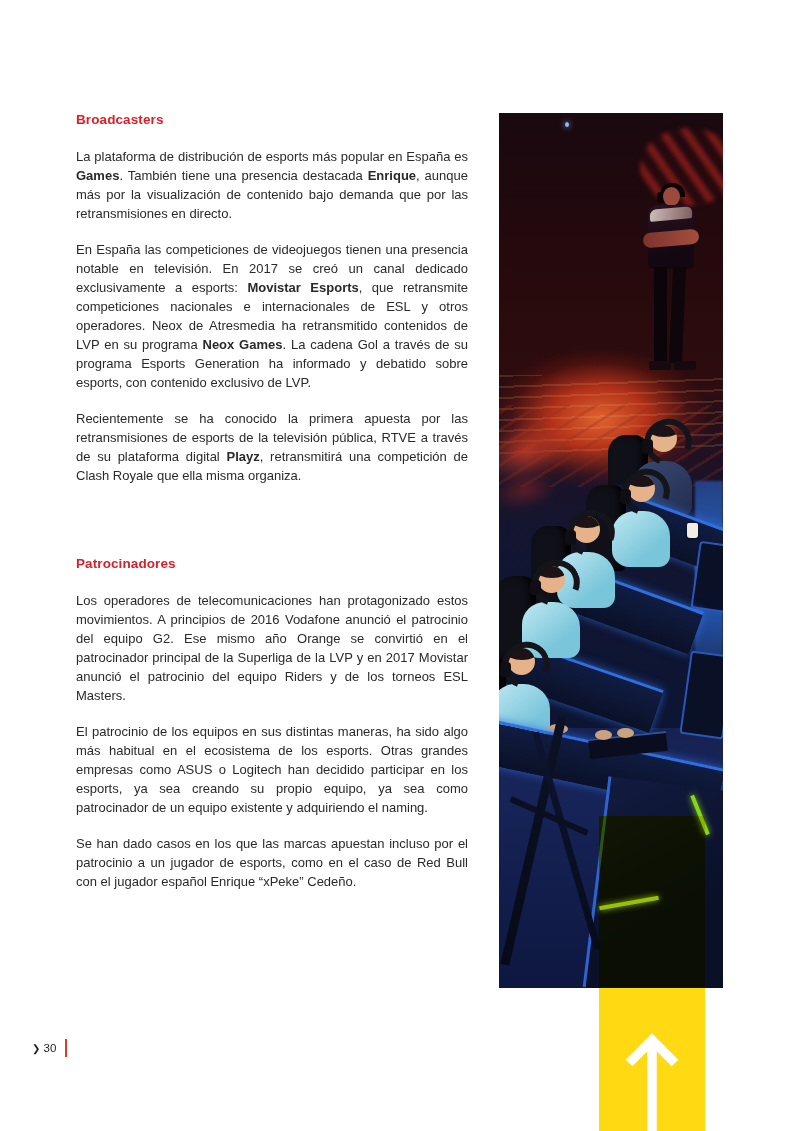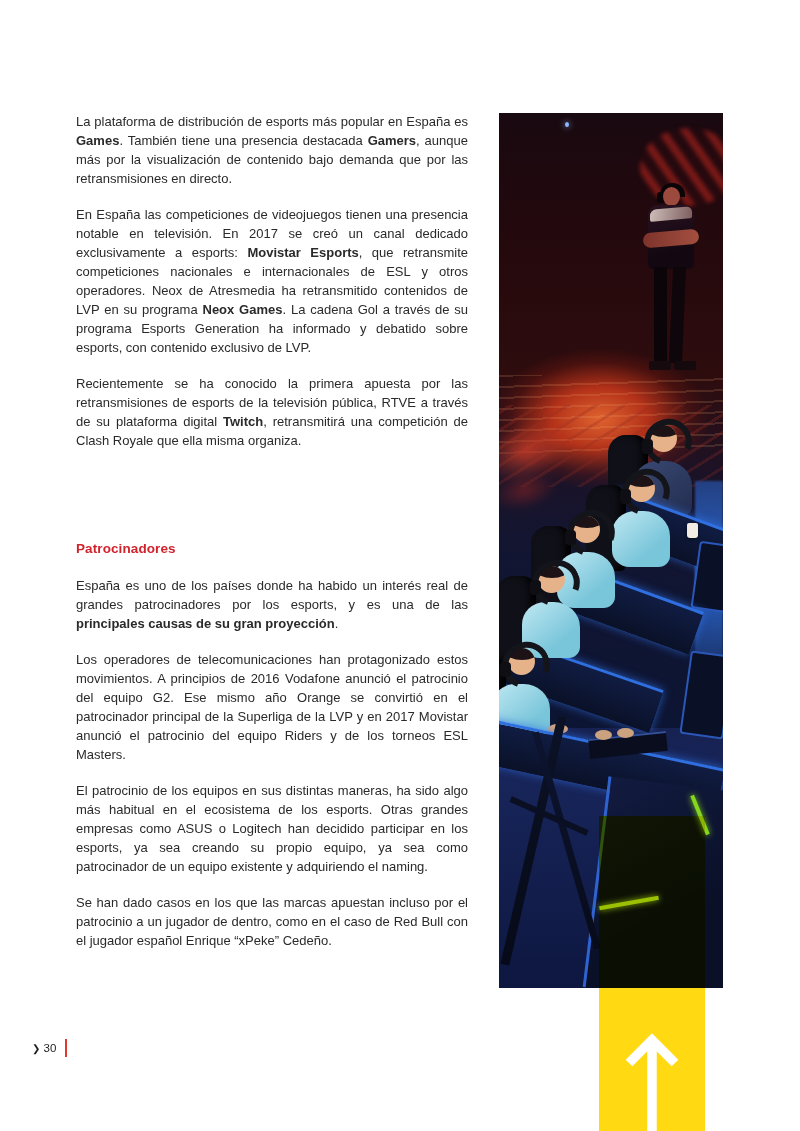--- a/index.html
+++ b/index.html
@@ -2,21 +2,21 @@
 <html><head>
 <meta charset="utf-8">
 <style>
   html,body{margin:0;padding:0;background:#ffffff;}
   .page{position:relative;width:800px;height:1131px;background:#ffffff;overflow:hidden;
         font-family:"Liberation Sans","DejaVu Sans",sans-serif;}
 
   
   .text-col{position:absolute;left:76px;width:392px;}
   #sec-broadcasters{top:112px;}
-  #sec-patrocinadores{top:541px;}
+  #sec-patrocinadores{top:556px;}
   .text-col h2{margin:0 0 20px 0;font-size:13.5px;font-weight:700;color:#d2232c;letter-spacing:.1px;}
   .text-col p{margin:0 0 17px 0;font-size:13px;line-height:19px;color:#2a2a2a;text-align:justify;}
   .text-col p b{font-weight:700;}
 
   
   .photo{position:absolute;left:499px;top:113px;width:224px;height:875px;overflow:hidden;
          background:linear-gradient(180deg,#190910 0%,#25090d 16%,#2e0c0e 30%,#1d1226 42%,#131a3c 56%,#18255a 76%,#0d1740 100%);}
   .photo *{position:absolute;}
   .led{left:66px;top:9px;width:4px;height:5px;border-radius:50%;background:#8db8ff;box-shadow:0 0 6px #8db8ff;}
   .red-fingers{right:-15px;top:15px;width:98px;height:78px;border-radius:50%;
@@ -111,31 +111,31 @@
   .footer .chev{font-size:10px;font-weight:700;color:#1d1d1d;margin-right:3px;}
   .footer .pagenum{font-size:11.5px;color:#1d1d1d;letter-spacing:.3px;}
   .footer .redbar{display:inline-block;width:2px;height:18px;background:#e03a2e;margin-left:8px;}
 </style>
 </head>
 <body>
 
 <div class="page">
 
   <div class="text-col" id="sec-broadcasters">
-    <p>La plataforma de distribución de esports más popular en España es <b>Games</b>. También tiene una presencia destacada <b>Gamers</b>, aunque más por la visualización de contenido bajo demanda que por las retransmisiones en directo.</p>
+    <h2>Broadcasters</h2>
+    <p>La plataforma de distribución de esports más popular en España es <b>Games</b>. También tiene una presencia destacada <b>Enrique</b>, aunque más por la visualización de contenido bajo demanda que por las retransmisiones en directo.</p>
     <p>En España las competiciones de videojuegos tienen una presencia notable en televisión. En 2017 se creó un canal dedicado exclusivamente a esports: <b>Movistar Esports</b>, que retransmite competiciones nacionales e internacionales de ESL y otros operadores. Neox de Atresmedia ha retransmitido contenidos de LVP en su programa <b>Neox Games</b>. La cadena Gol a través de su programa Esports Generation ha informado y debatido sobre esports, con contenido exclusivo de LVP.</p>
-    <p>Recientemente se ha conocido la primera apuesta por las retransmisiones de esports de la televisión pública, RTVE a través de su plataforma digital <b>Twitch</b>, retransmitirá una competición de Clash Royale que ella misma organiza.</p>
+    <p>Recientemente se ha conocido la primera apuesta por las retransmisiones de esports de la televisión pública, RTVE a través de su plataforma digital <b>Playz</b>, retransmitirá una competición de Clash Royale que ella misma organiza.</p>
   </div>
 
   <div class="text-col" id="sec-patrocinadores">
     <h2>Patrocinadores</h2>
-    <p>España es uno de los países donde ha habido un interés real de grandes patrocinadores por los esports, y es una de las <b>principales causas de su gran proyección</b>.</p>
     <p>Los operadores de telecomunicaciones han protagonizado estos movimientos. A principios de 2016 Vodafone anunció el patrocinio del equipo G2. Ese mismo año Orange se convirtió en el patrocinador principal de la Superliga de la LVP y en 2017 Movistar anunció el patrocinio del equipo Riders y de los torneos ESL Masters.</p>
     <p>El patrocinio de los equipos en sus distintas maneras, ha sido algo más habitual en el ecosistema de los esports. Otras grandes empresas como ASUS o Logitech han decidido participar en los esports, ya sea creando su propio equipo, ya sea como patrocinador de un equipo existente y adquiriendo el naming.</p>
-    <p>Se han dado casos en los que las marcas apuestan incluso por el patrocinio a un jugador de dentro, como en el caso de Red Bull con el jugador español Enrique “xPeke” Cedeño.</p>
+    <p>Se han dado casos en los que las marcas apuestan incluso por el patrocinio a un jugador de esports, como en el caso de Red Bull con el jugador español Enrique “xPeke” Cedeño.</p>
   </div>
 
   <div class="photo">
     <div class="red-fingers"></div>
     <div class="led"></div>
     <div class="stage-glow"></div>
     <div class="floor-streaks"></div>
 
     <div class="man">
       <div class="m-phones"></div>

